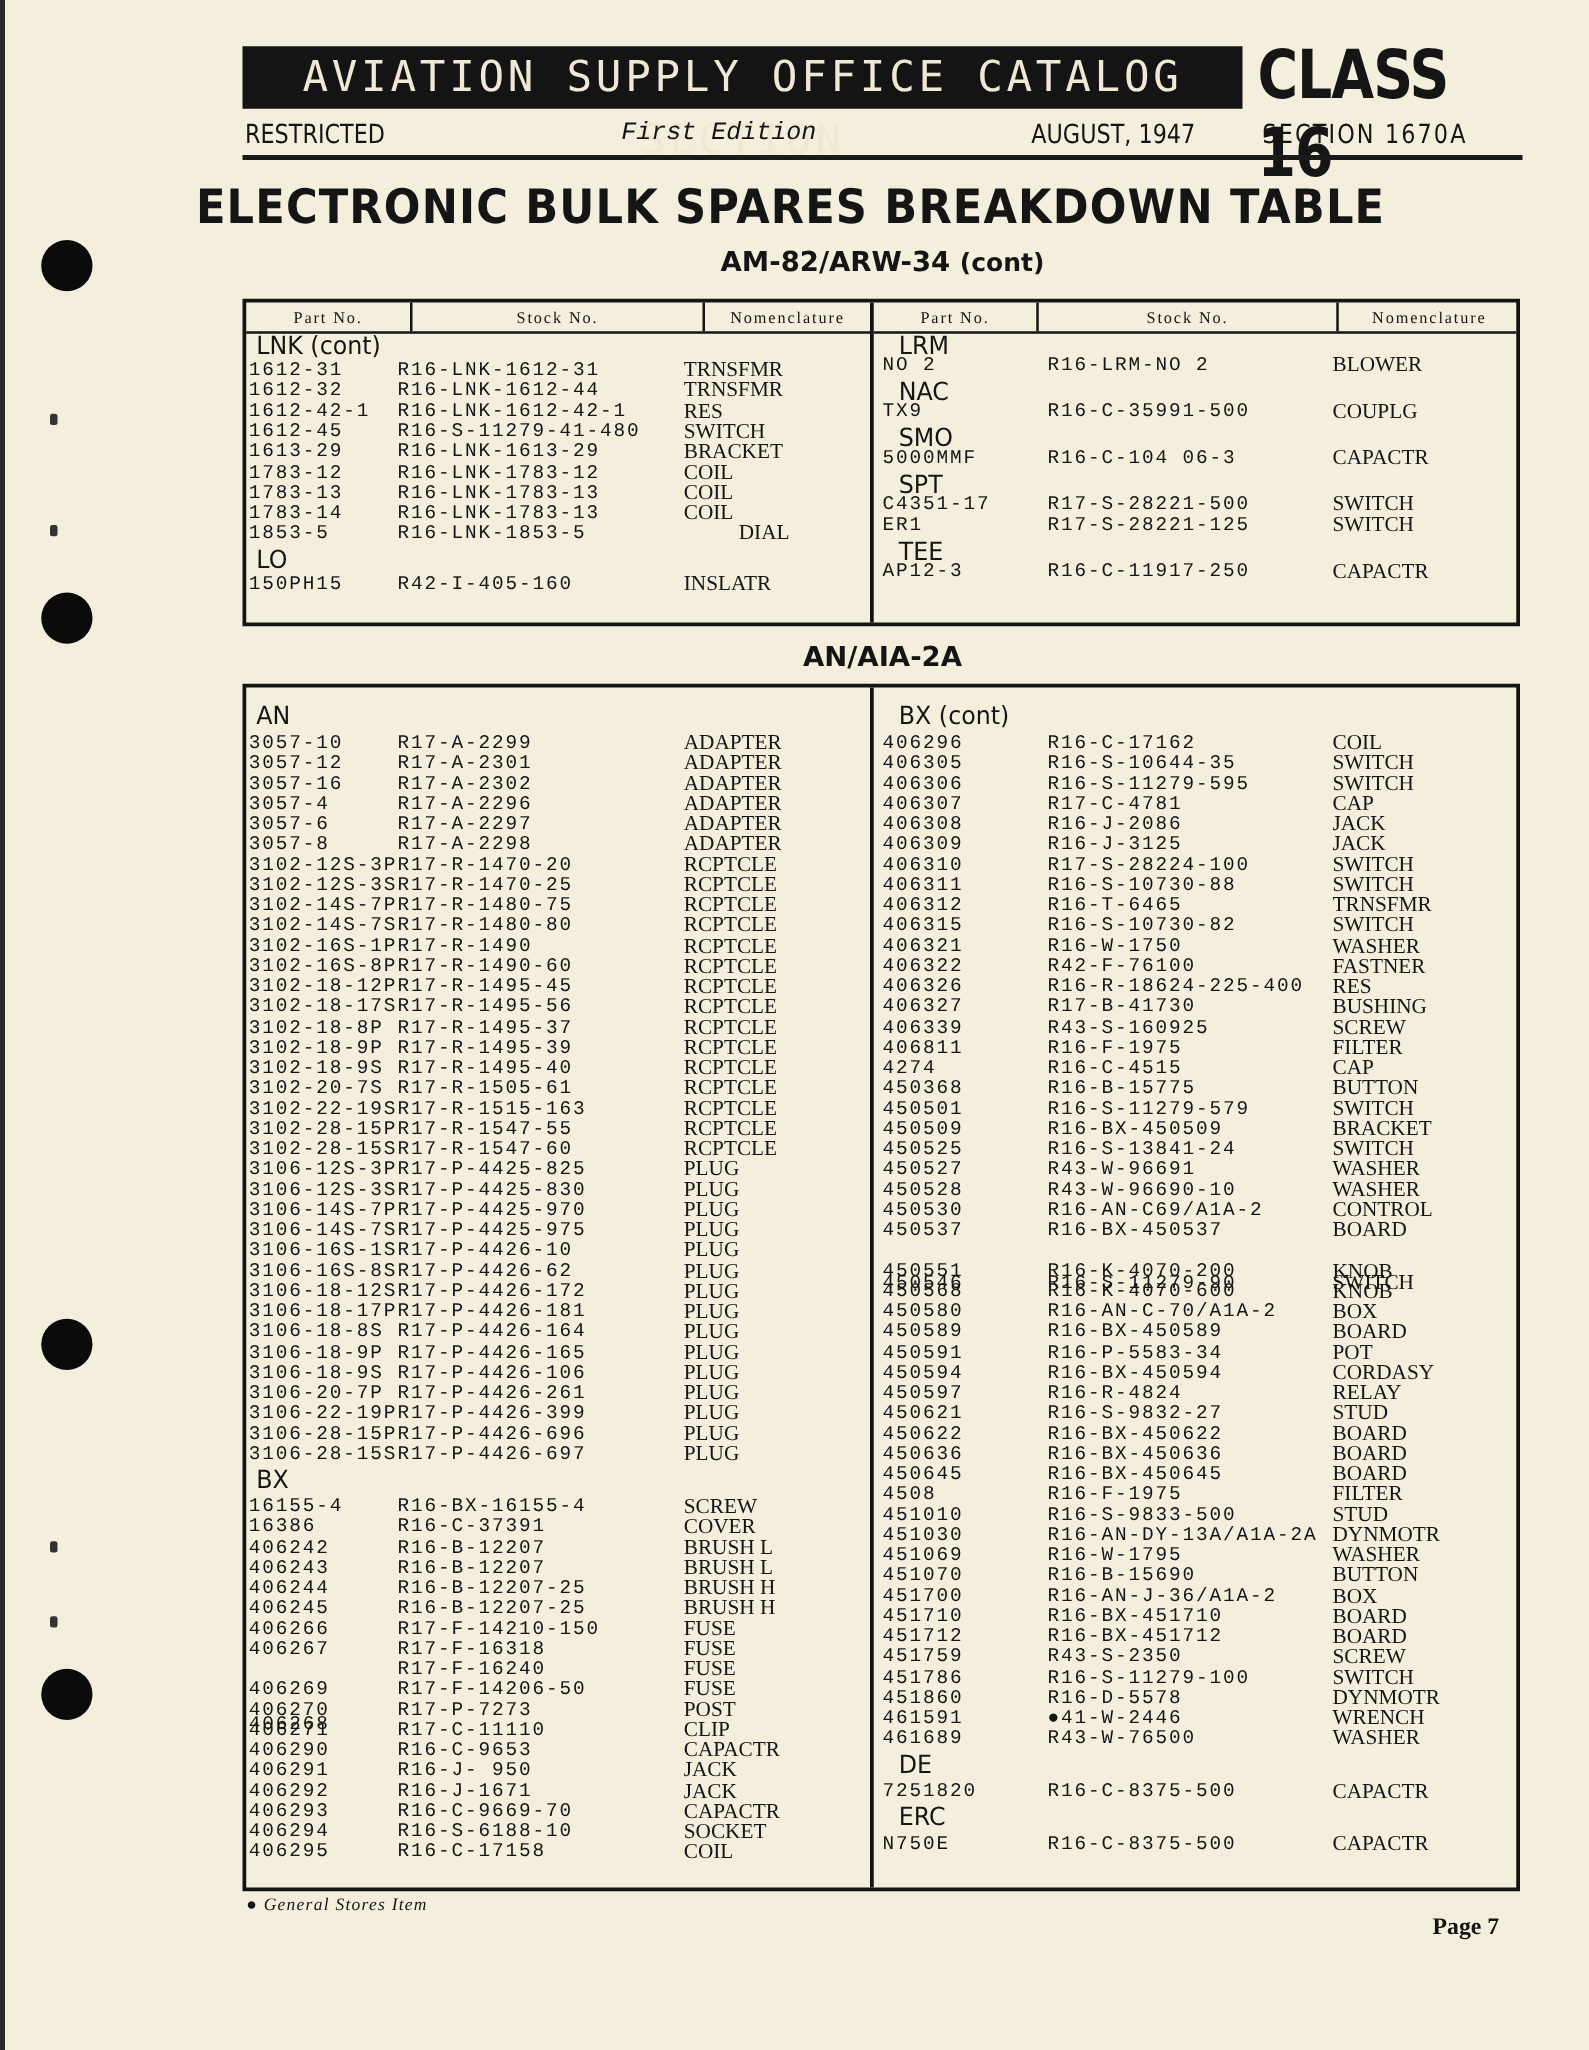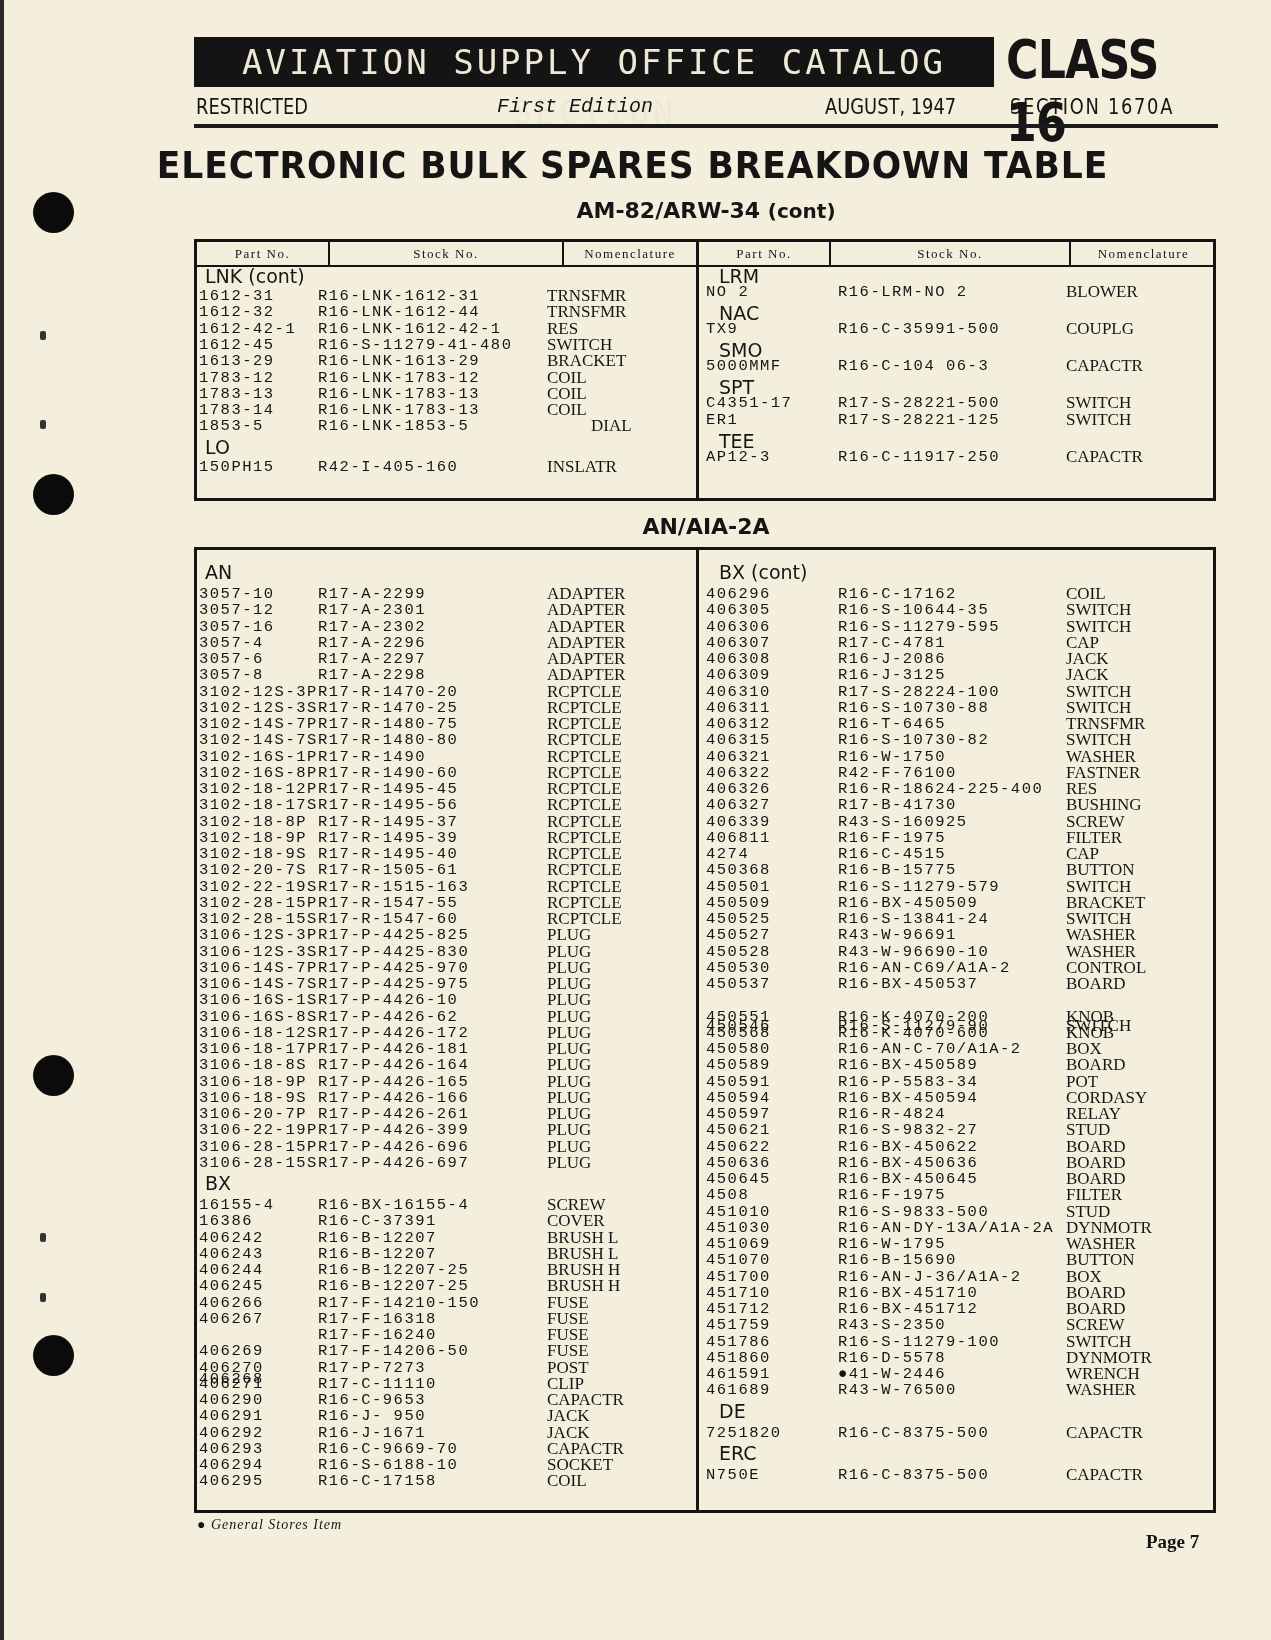--- a/index.html
+++ b/index.html
@@ -170,21 +170,21 @@
       <div class="row" style="left: 2px; top: 377.25px; width: 497px;"><span class="c-part" style="left: 0px;">3106-12S-3P</span><span class="c-stock" style="left: 119px;">R17-P-4425-825</span><span class="c-nom" style="left: 348px;">PLUG</span></div>
       <div class="row" style="left: 2px; top: 393.5px; width: 497px;"><span class="c-part" style="left: 0px;">3106-12S-3S</span><span class="c-stock" style="left: 119px;">R17-P-4425-830</span><span class="c-nom" style="left: 348px;">PLUG</span></div>
       <div class="row" style="left: 2px; top: 409.75px; width: 497px;"><span class="c-part" style="left: 0px;">3106-14S-7P</span><span class="c-stock" style="left: 119px;">R17-P-4425-970</span><span class="c-nom" style="left: 348px;">PLUG</span></div>
       <div class="row" style="left: 2px; top: 426px; width: 497px;"><span class="c-part" style="left: 0px;">3106-14S-7S</span><span class="c-stock" style="left: 119px;">R17-P-4425-975</span><span class="c-nom" style="left: 348px;">PLUG</span></div>
       <div class="row" style="left: 2px; top: 442.25px; width: 497px;"><span class="c-part" style="left: 0px;">3106-16S-1S</span><span class="c-stock" style="left: 119px;">R17-P-4426-10</span><span class="c-nom" style="left: 348px;">PLUG</span></div>
       <div class="row" style="left: 2px; top: 458.5px; width: 497px;"><span class="c-part" style="left: 0px;">3106-16S-8S</span><span class="c-stock" style="left: 119px;">R17-P-4426-62</span><span class="c-nom" style="left: 348px;">PLUG</span></div>
       <div class="row" style="left: 2px; top: 474.75px; width: 497px;"><span class="c-part" style="left: 0px;">3106-18-12S</span><span class="c-stock" style="left: 119px;">R17-P-4426-172</span><span class="c-nom" style="left: 348px;">PLUG</span></div>
       <div class="row" style="left: 2px; top: 491px; width: 497px;"><span class="c-part" style="left: 0px;">3106-18-17P</span><span class="c-stock" style="left: 119px;">R17-P-4426-181</span><span class="c-nom" style="left: 348px;">PLUG</span></div>
       <div class="row" style="left: 2px; top: 507.25px; width: 497px;"><span class="c-part" style="left: 0px;">3106-18-8S</span><span class="c-stock" style="left: 119px;">R17-P-4426-164</span><span class="c-nom" style="left: 348px;">PLUG</span></div>
       <div class="row" style="left: 2px; top: 523.5px; width: 497px;"><span class="c-part" style="left: 0px;">3106-18-9P</span><span class="c-stock" style="left: 119px;">R17-P-4426-165</span><span class="c-nom" style="left: 348px;">PLUG</span></div>
-      <div class="row" style="left: 2px; top: 539.75px; width: 497px;"><span class="c-part" style="left: 0px;">3106-18-9S</span><span class="c-stock" style="left: 119px;">R17-P-4426-166</span><span class="c-nom" style="left: 348px;">PLUG</span></div>
+      <div class="row" style="left: 2px; top: 539.75px; width: 497px;"><span class="c-part" style="left: 0px;">3106-18-9S</span><span class="c-stock" style="left: 119px;">R17-P-4426-106</span><span class="c-nom" style="left: 348px;">PLUG</span></div>
       <div class="row" style="left: 2px; top: 556px; width: 497px;"><span class="c-part" style="left: 0px;">3106-20-7P</span><span class="c-stock" style="left: 119px;">R17-P-4426-261</span><span class="c-nom" style="left: 348px;">PLUG</span></div>
       <div class="row" style="left: 2px; top: 572.25px; width: 497px;"><span class="c-part" style="left: 0px;">3106-22-19P</span><span class="c-stock" style="left: 119px;">R17-P-4426-399</span><span class="c-nom" style="left: 348px;">PLUG</span></div>
       <div class="row" style="left: 2px; top: 588.5px; width: 497px;"><span class="c-part" style="left: 0px;">3106-28-15P</span><span class="c-stock" style="left: 119px;">R17-P-4426-696</span><span class="c-nom" style="left: 348px;">PLUG</span></div>
       <div class="row" style="left: 2px; top: 604.75px; width: 497px;"><span class="c-part" style="left: 0px;">3106-28-15S</span><span class="c-stock" style="left: 119px;">R17-P-4426-697</span><span class="c-nom" style="left: 348px;">PLUG</span></div>
       <div class="group-label" style="left: 8px; top: 621px;">BX</div>
       <div class="row" style="left: 2px; top: 647px; width: 497px;"><span class="c-part" style="left: 0px;">16155-4</span><span class="c-stock" style="left: 119px;">R16-BX-16155-4</span><span class="c-nom" style="left: 348px;">SCREW</span></div>
       <div class="row" style="left: 2px; top: 663.25px; width: 497px;"><span class="c-part" style="left: 0px;">16386</span><span class="c-stock" style="left: 119px;">R16-C-37391</span><span class="c-nom" style="left: 348px;">COVER</span></div>
       <div class="row" style="left: 2px; top: 679.5px; width: 497px;"><span class="c-part" style="left: 0px;">406242</span><span class="c-stock" style="left: 119px;">R16-B-12207</span><span class="c-nom" style="left: 348px;">BRUSH L</span></div>
       <div class="row" style="left: 2px; top: 695.75px; width: 497px;"><span class="c-part" style="left: 0px;">406243</span><span class="c-stock" style="left: 119px;">R16-B-12207</span><span class="c-nom" style="left: 348px;">BRUSH L</span></div>
       <div class="row" style="left: 2px; top: 712px; width: 497px;"><span class="c-part" style="left: 0px;">406244</span><span class="c-stock" style="left: 119px;">R16-B-12207-25</span><span class="c-nom" style="left: 348px;">BRUSH H</span></div>

